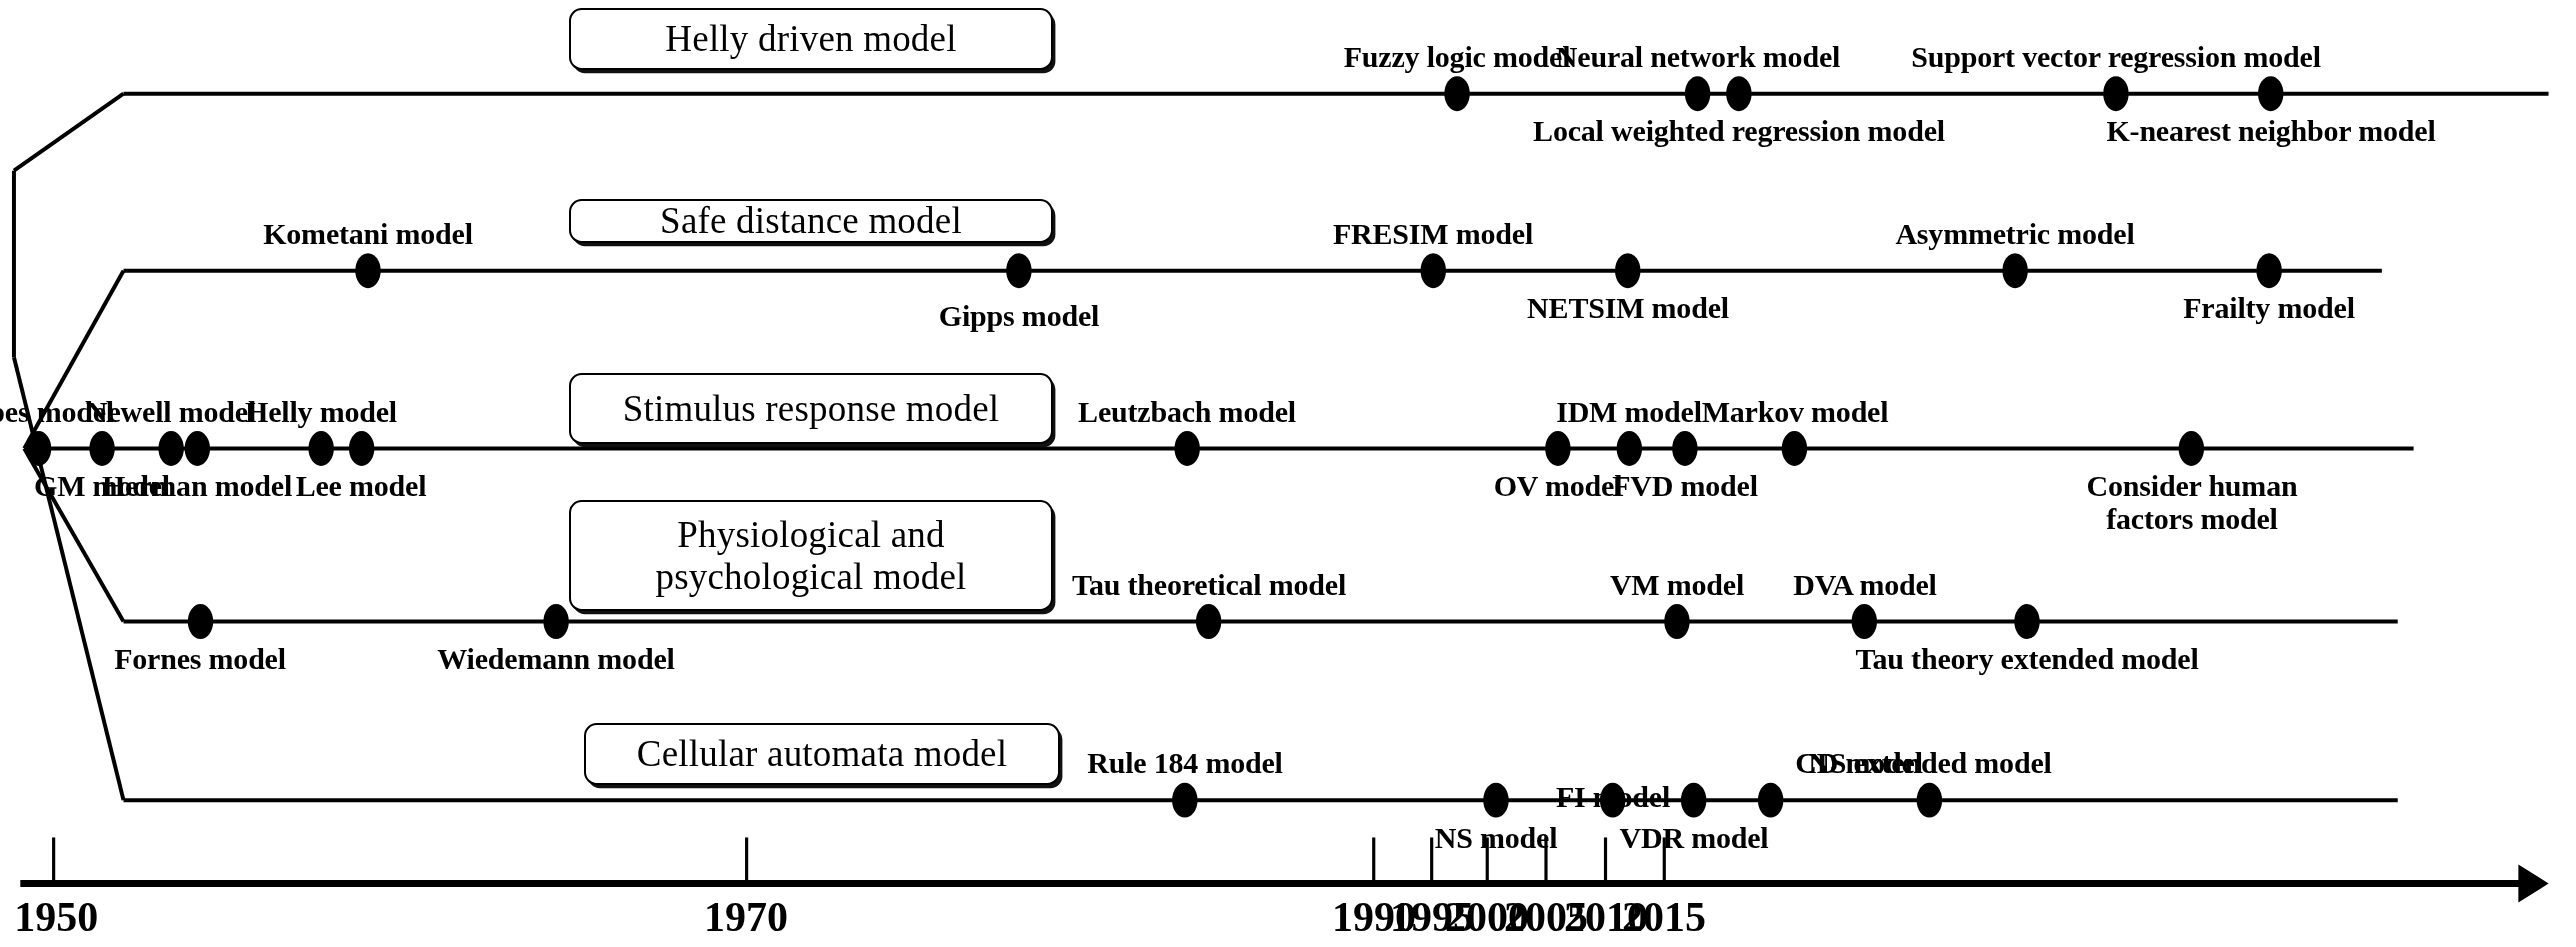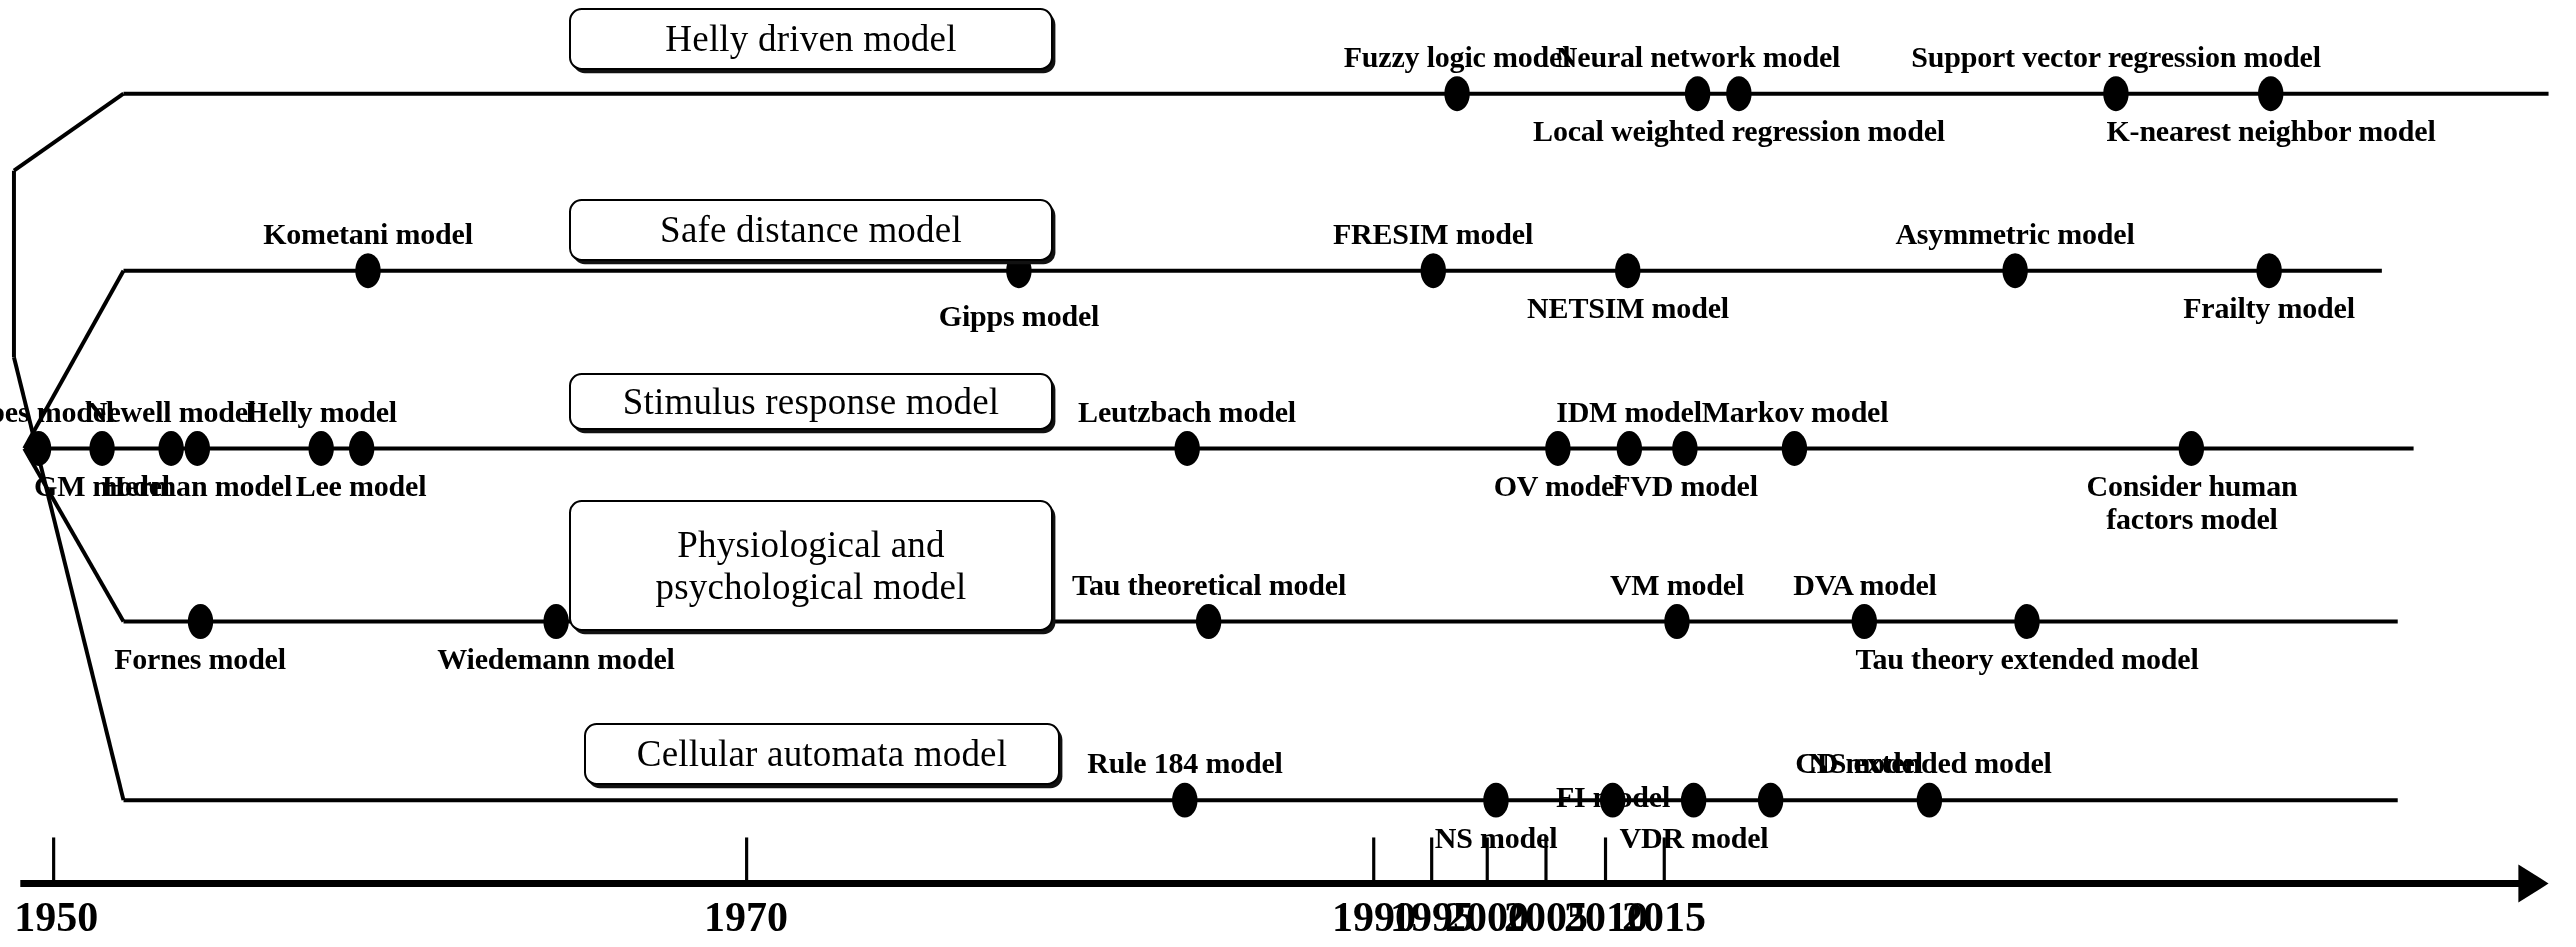--- a/index.html
+++ b/index.html
@@ -106,23 +106,23 @@
         <line x1="1803" y1="1055" x2="1803" y2="1113" stroke="#000000" stroke-width="4"></line>
         <line x1="1873" y1="1055" x2="1873" y2="1113" stroke="#000000" stroke-width="4"></line>
         <line x1="1947" y1="1055" x2="1947" y2="1113" stroke="#000000" stroke-width="4"></line>
         <line x1="2022" y1="1055" x2="2022" y2="1113" stroke="#000000" stroke-width="4"></line>
         <line x1="2096" y1="1055" x2="2096" y2="1113" stroke="#000000" stroke-width="4"></line>
       </g>
   </svg>
 
   <div id="boxes-layer">
       <div class="cat-box" style="left: 569px; top: 8px; width: 484px; height: 62px;">Helly driven model</div>
-      <div class="cat-box" style="left: 569px; top: 199px; width: 484px; height: 62px;">Safe distance model</div>
-      <div class="cat-box" style="left: 569px; top: 373px; width: 484px; height: 57px;">Stimulus response model</div>
-      <div class="cat-box" style="left: 569px; top: 500px; width: 484px; height: 131px; padding: 0px 24px;">Physiological and psychological model</div>
+      <div class="cat-box" style="left: 569px; top: 199px; width: 484px; height: 44px;">Safe distance model</div>
+      <div class="cat-box" style="left: 569px; top: 373px; width: 484px; height: 71px;">Stimulus response model</div>
+      <div class="cat-box" style="left: 569px; top: 500px; width: 484px; height: 111px; padding: 0px 24px;">Physiological and psychological model</div>
       <div class="cat-box" style="left: 584px; top: 723px; width: 476px; height: 62px;">Cellular automata model</div>
     </div>
   <div id="labels-layer">
       <div class="node-label" style="left: 1457px; top: 40px; transform: translateX(-50%);">Fuzzy logic model</div>
       <div class="node-label" style="left: 1698px; top: 40px; transform: translateX(-50%);">Neural network model</div>
       <div class="node-label" style="left: 1739px; top: 114px; transform: translateX(-50%);">Local weighted regression model</div>
       <div class="node-label" style="left: 2116px; top: 40px; transform: translateX(-50%);">Support vector regression model</div>
       <div class="node-label" style="left: 2271px; top: 114px; transform: translateX(-50%);">K-nearest neighbor model</div>
       <div class="node-label" style="left: 368px; top: 217px; transform: translateX(-50%);">Kometani model</div>
       <div class="node-label" style="left: 1019px; top: 291px; transform: translateX(-50%); margin-top: 8px;">Gipps model</div>

